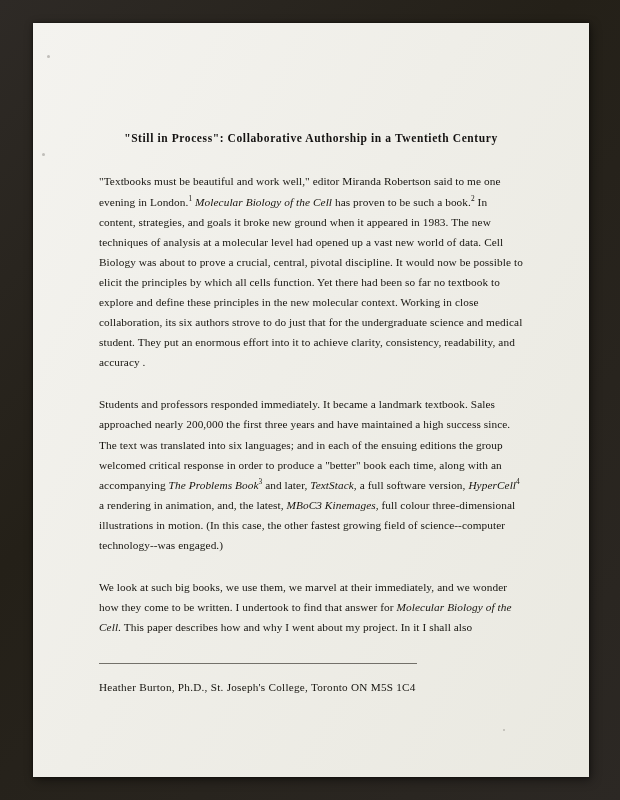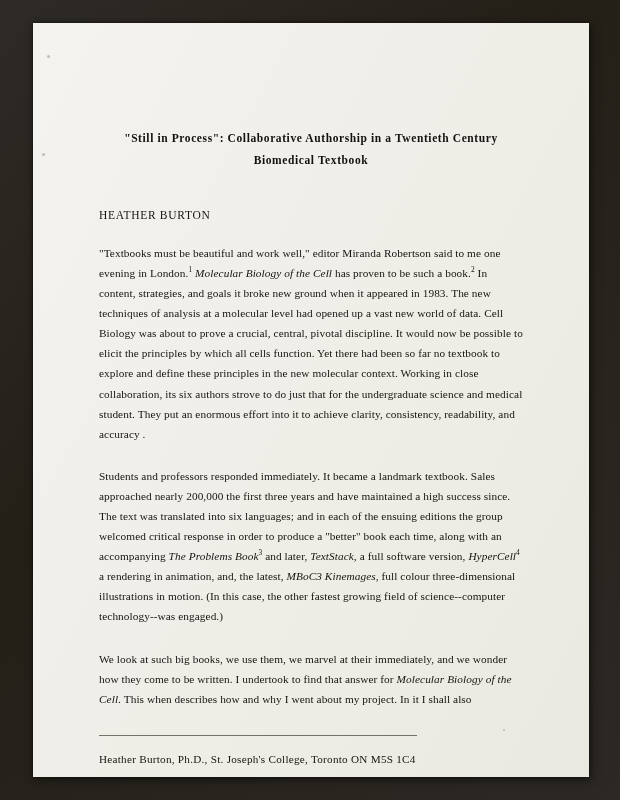--- a/index.html
+++ b/index.html
@@ -107,36 +107,34 @@
   <div id="page">
 
     <div class="speck" style="left:14px; top:32px; width:3px; height:3px;"></div>
     <div class="speck" style="left:9px; top:130px; width:3px; height:3px;"></div>
     <div class="speck" style="left:470px; top:706px; width:2px; height:2px;"></div>
 
     <div class="content">
 
       <div class="title-block">
         <span class="title-line">"Still in Process":  Collaborative Authorship in a Twentieth Century</span>
-        <span class="title-line">Biomedical Textbook</span>
       </div>
 
-      <div class="author">HEATHER BURTON</div>
 
 
       <p class="body">
         <span>"Textbooks must be beautiful and work well," editor Miranda Robertson said to me one evening in London.</span><sup>1</sup><span>  </span><span class="it">Molecular Biology of the Cell</span><span> has proven to be such a book.</span><sup>2</sup><span> In content, strategies, and goals it broke new ground when it appeared in 1983.  The new techniques of analysis at a molecular level had opened up a vast new world of data.  Cell Biology was about to prove a crucial, central, pivotal discipline. It would now be possible to elicit the principles by which all cells function. Yet there had been so far no textbook to explore and define these principles in the new molecular context.  Working in close collaboration, its six authors strove to do just that for the undergraduate science and medical student.  They put an enormous effort into it to achieve clarity, consistency, readability, and accuracy .</span>
       </p>
 
       <p class="body">
         <span>Students and professors responded immediately.  It became a landmark textbook.  Sales approached nearly 200,000 the first three years and have maintained a high success since. The text was translated into six languages; and in each of the ensuing editions the group welcomed critical response in order to produce a "better" book each time, along with an accompanying </span><span class="it">The Problems Book</span><sup>3</sup><span> and later, </span><span class="it">TextStack</span><span>, a full software version, </span><span class="it">HyperCell</span><sup>4</sup><span> a rendering in animation, and, the latest, </span><span class="it">MBoC3 Kinemages</span><span>, full colour three-dimensional illustrations in motion. (In this case, the other fastest growing field of science--computer technology--was engaged.)</span>
       </p>
 
       <p class="body">
-        <span>We look at such big books, we use them, we marvel at their immediately, and we wonder how they come to be written.  I undertook to find that answer for </span><span class="it">Molecular Biology of the Cell</span><span>.  This when describes how and why I went about my project.  In it I shall also</span>
+        <span>We look at such big books, we use them, we marvel at their immediately, and we wonder how they come to be written.  I undertook to find that answer for </span><span class="it">Molecular Biology of the Cell</span><span>.  This paper describes how and why I went about my project.  In it I shall also</span>
       </p>
 
       <div class="rule"></div>
 
       <div class="footer">Heather Burton, Ph.D., St. Joseph's College, Toronto ON M5S 1C4</div>
 
     </div>
   </div>
 </div>
 

